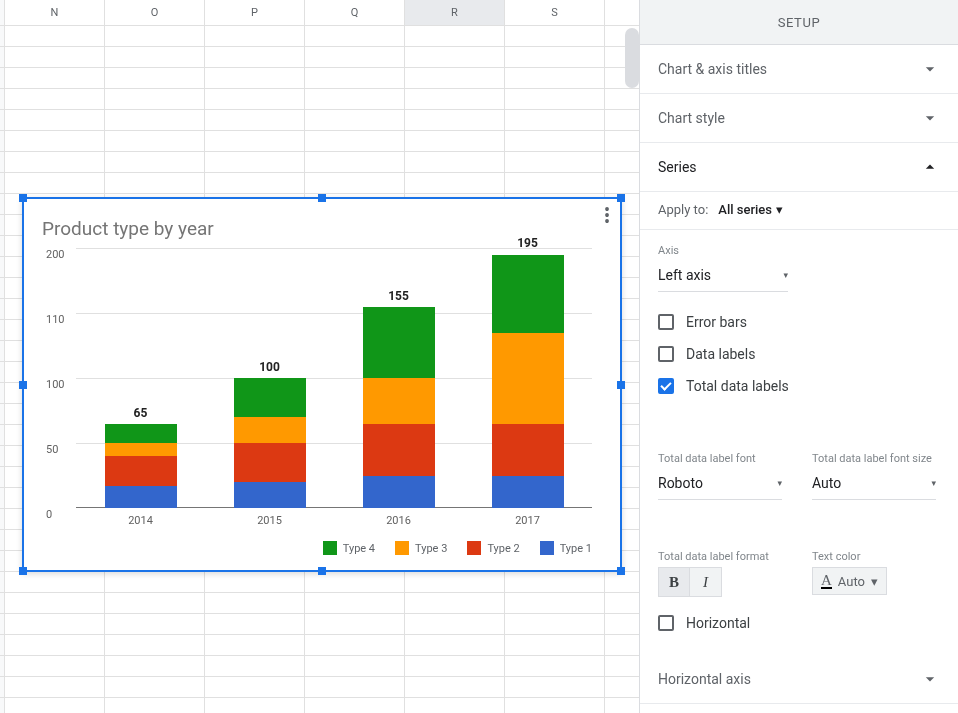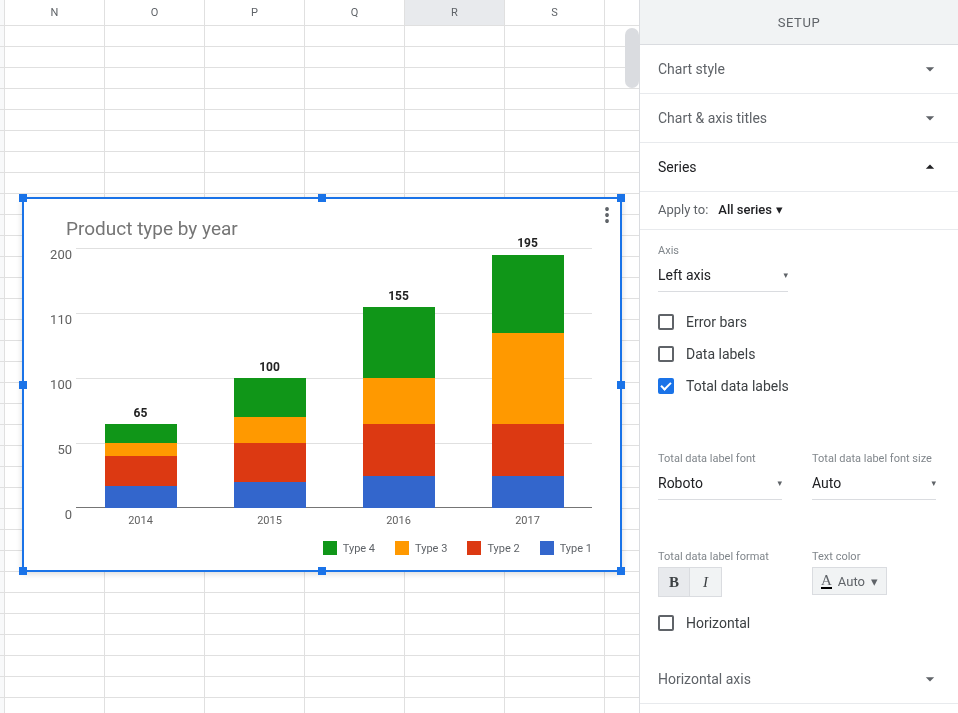--- a/index.html
+++ b/index.html
@@ -20,23 +20,23 @@
   
   .chart-obj { position: absolute; left: 22px; top:197px; width: 600px; height: 375px; border: 2px solid #1a73e8; background: #fff; box-shadow: 0 2px 6px rgba(0,0,0,0.15); }
   .handle { position: absolute; width: 8px; height: 8px; background: #1a73e8; }
   .h-tl{left:-5px;top:-5px}.h-tr{right:-5px;top:-5px}.h-bl{left:-5px;bottom:-5px}.h-br{right:-5px;bottom:-5px}
   .h-tc{left:50%;top:-5px;margin-left:-4px}.h-bc{left:50%;bottom:-5px;margin-left:-4px}
   .h-lc{left:-5px;top:50%;margin-top:-4px}.h-rc{right:-5px;top:50%;margin-top:-4px}
 
   .chart-inner { padding: 18px 18px 10px; position:relative; height:100%; }
   .chart-kebab { position:absolute; right:10px; top:8px; color:#5f6368; font-size:18px; line-height:6px; cursor:pointer; letter-spacing:0; }
   .chart-kebab span{display:block;height:6px}
-  .chart-title { font-size: 19px; color: #757575; margin-bottom: 8px; margin-left: 24px; }
+  .chart-title { font-size: 19px; color: #757575; margin-bottom: 8px; }
   .plot { position: relative; height: 260px; margin-left: 34px; margin-right:10px; }
-  .yaxis-label { position: absolute; left:-30px; font-size:13px; color:#616161; transform:translateY(50%); width:26px; text-align:right }
+  .yaxis-label { position: absolute; left:-30px; font-size:11px; color:#616161; transform:translateY(50%); width:26px; text-align:left }
   .gridline { position:absolute; left:0; right:0; border-top:1px solid #e0e0e0; }
   .baseline { position:absolute; left:0; right:0; border-top:1px solid #757575; bottom:0 }
   .bars { position:absolute; left:0; right:0; bottom:0; top:0; display:flex; align-items:flex-end; }
   .bar-col { flex:1; display:flex; flex-direction:column; align-items:center; justify-content:flex-end; position:relative; height:100%; }
   .bar-stack { width: 72px; display:flex; flex-direction:column; justify-content:flex-end; }
   .seg { width:100% }
   .total-lbl { position:absolute; font-size:12px; font-weight:700; color:#222; text-align:center; width:100%; }
   .xaxis { display:flex; margin-left:34px; margin-right:10px; }
   .xaxis span { flex:1; text-align:center; font-size:11px; color:#616161; padding-top:6px; }
   .legend { text-align:right; margin-top:14px; font-size:11px; color:#5f6368; }
@@ -510,27 +510,27 @@
   </div>
 </div>
 
 <div class="panel">
   <div class="tabs">
     <div class="tab">SETUP</div>
   </div>
   <div class="tabs-border"></div>
 
   <div class="acc-item">
-    <span>Chart style</span>
+    <span>Chart &amp; axis titles</span>
     <svg class="chev-svg" viewBox="0 0 24 24">
         <path fill="#5f6368" d="M7 10l5 5 5-5z"></path>
       </svg>
   </div>
   <div class="acc-item">
-    <span>Chart &amp; axis titles</span>
+    <span>Chart style</span>
     <svg class="chev-svg" viewBox="0 0 24 24">
         <path fill="#5f6368" d="M7 10l5 5 5-5z"></path>
       </svg>
   </div>
   <div class="acc-item" style="color:#202124">
     <span>Series</span>
     <svg class="chev-svg" viewBox="0 0 24 24">
         <path fill="#202124" d="M7 14l5-5 5 5z"></path>
       </svg>
   </div>

